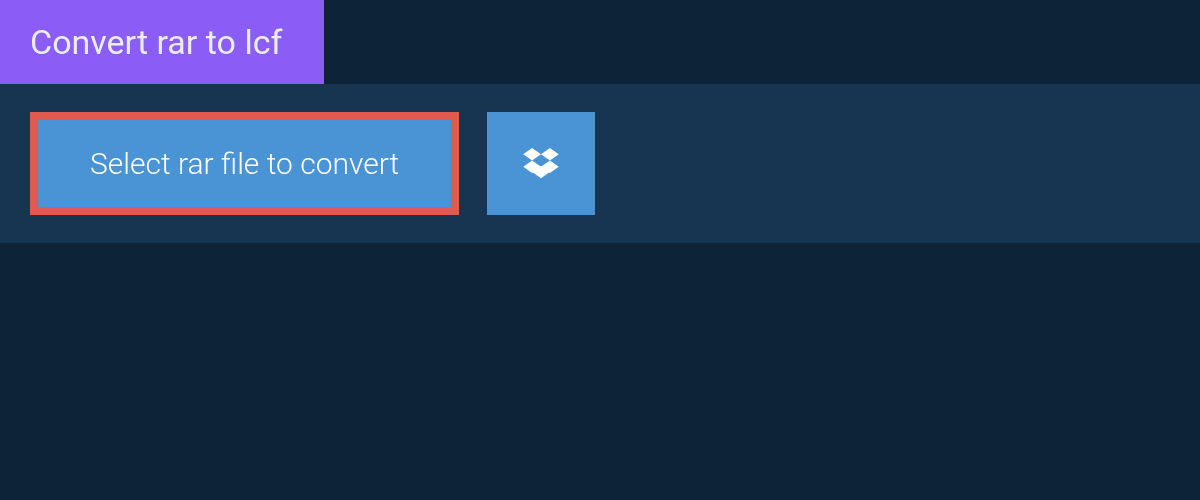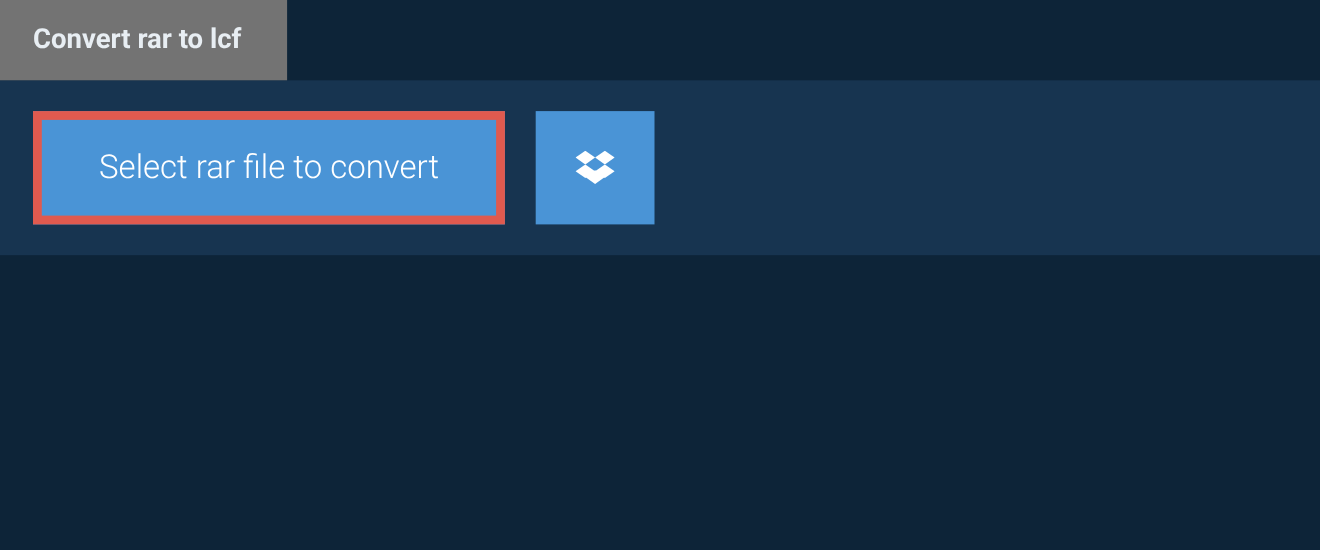--- a/index.html
+++ b/index.html
@@ -8,26 +8,26 @@
       box-sizing: border-box;
     }
     body {
       width: 1200px;
       height: 500px;
       background: #0d2438;
       font-family: -apple-system, BlinkMacSystemFont, "Segoe UI", Roboto, "Helvetica Neue", Arial, sans-serif;
       overflow: hidden;
     }
     .header-tab {
-      background: #737373;
+      background: #8b5cf6;
       display: inline-block;
       padding: 22px 42px 22px 30px;
       color: #e8eef3;
-      font-size: 25px;
-      font-weight: 700;
+      font-size: 34px;
+      font-weight: 400;
     }
     .upload-panel {
       background: #173450;
       padding: 28px 30px;
       margin-top: 0;
     }
     .upload-row {
       display: flex;
       gap: 28px;
       align-items: stretch;

